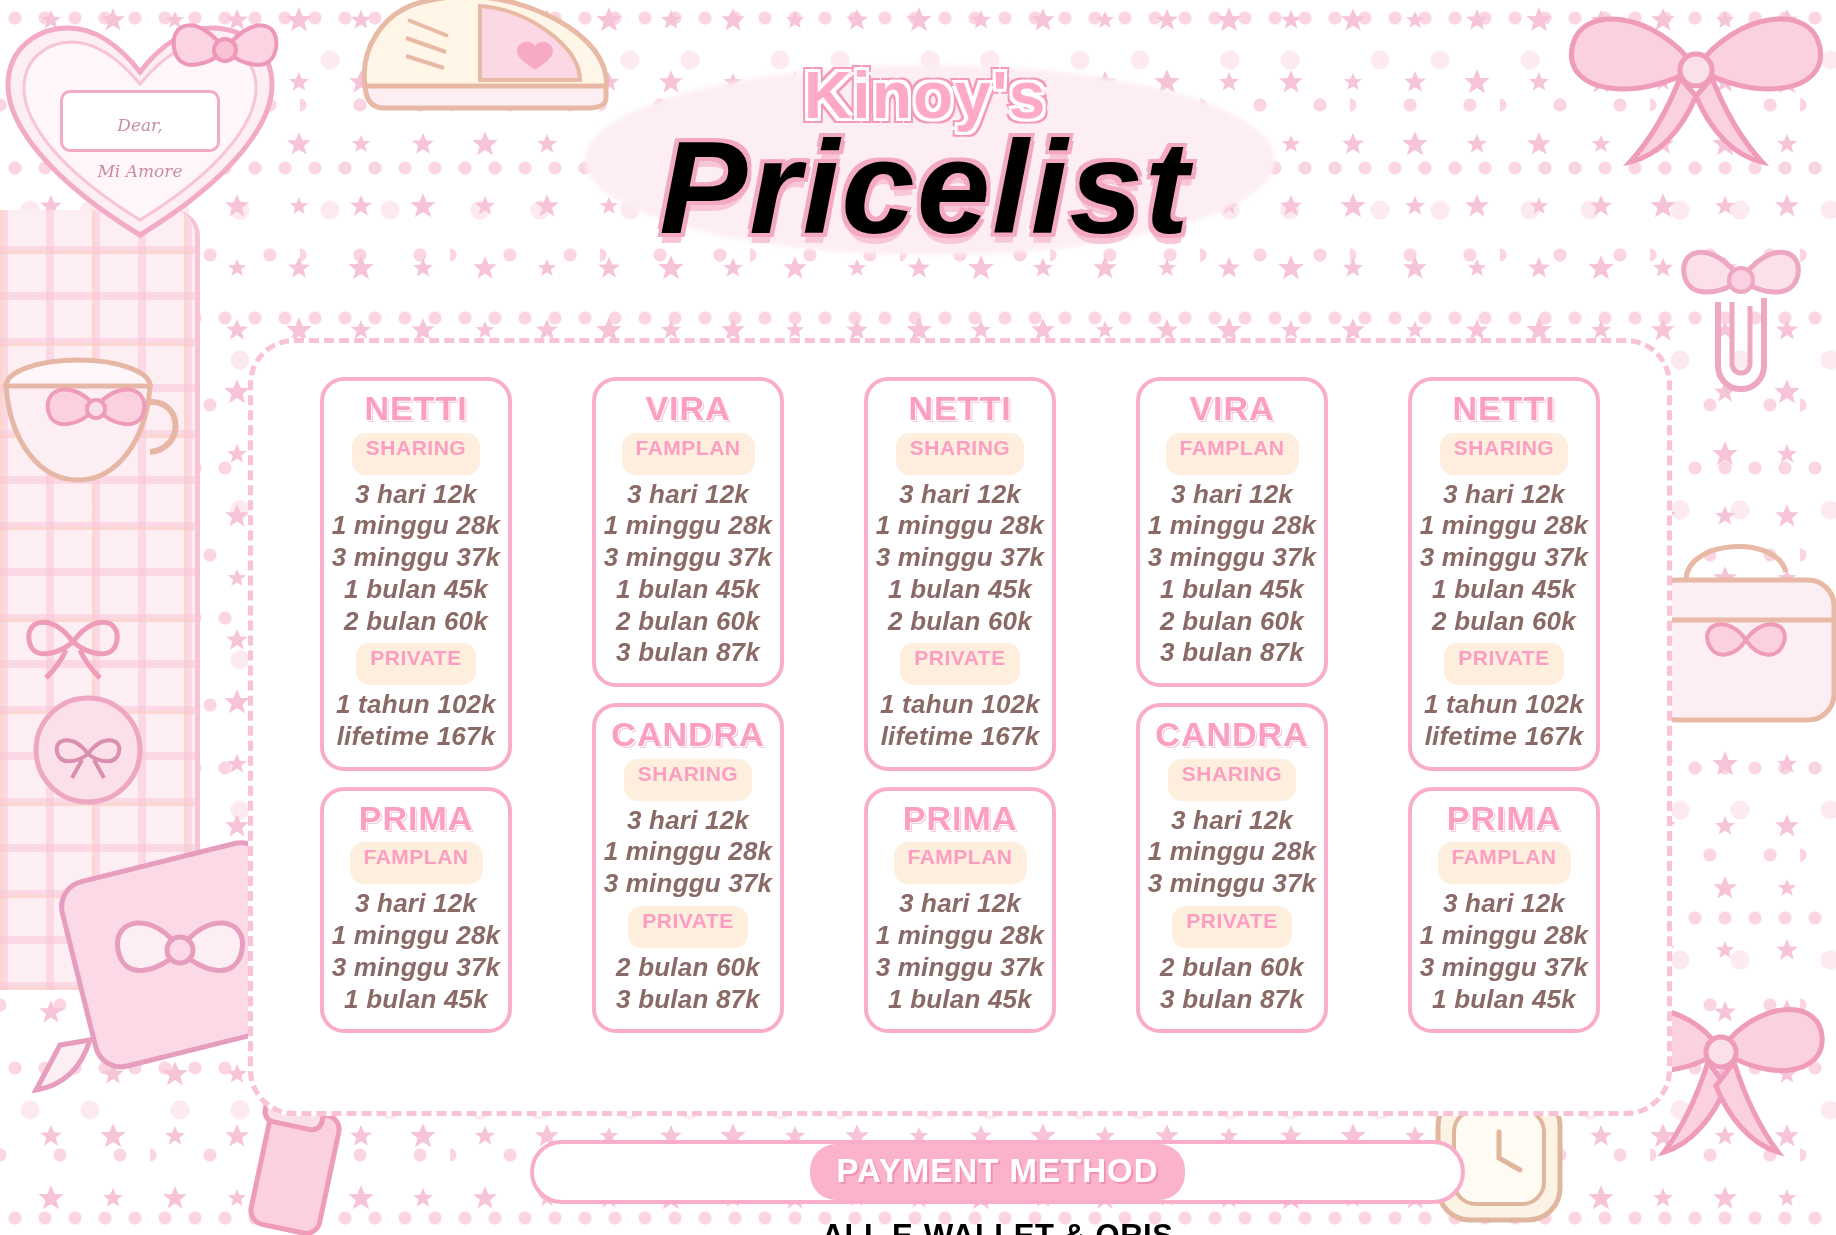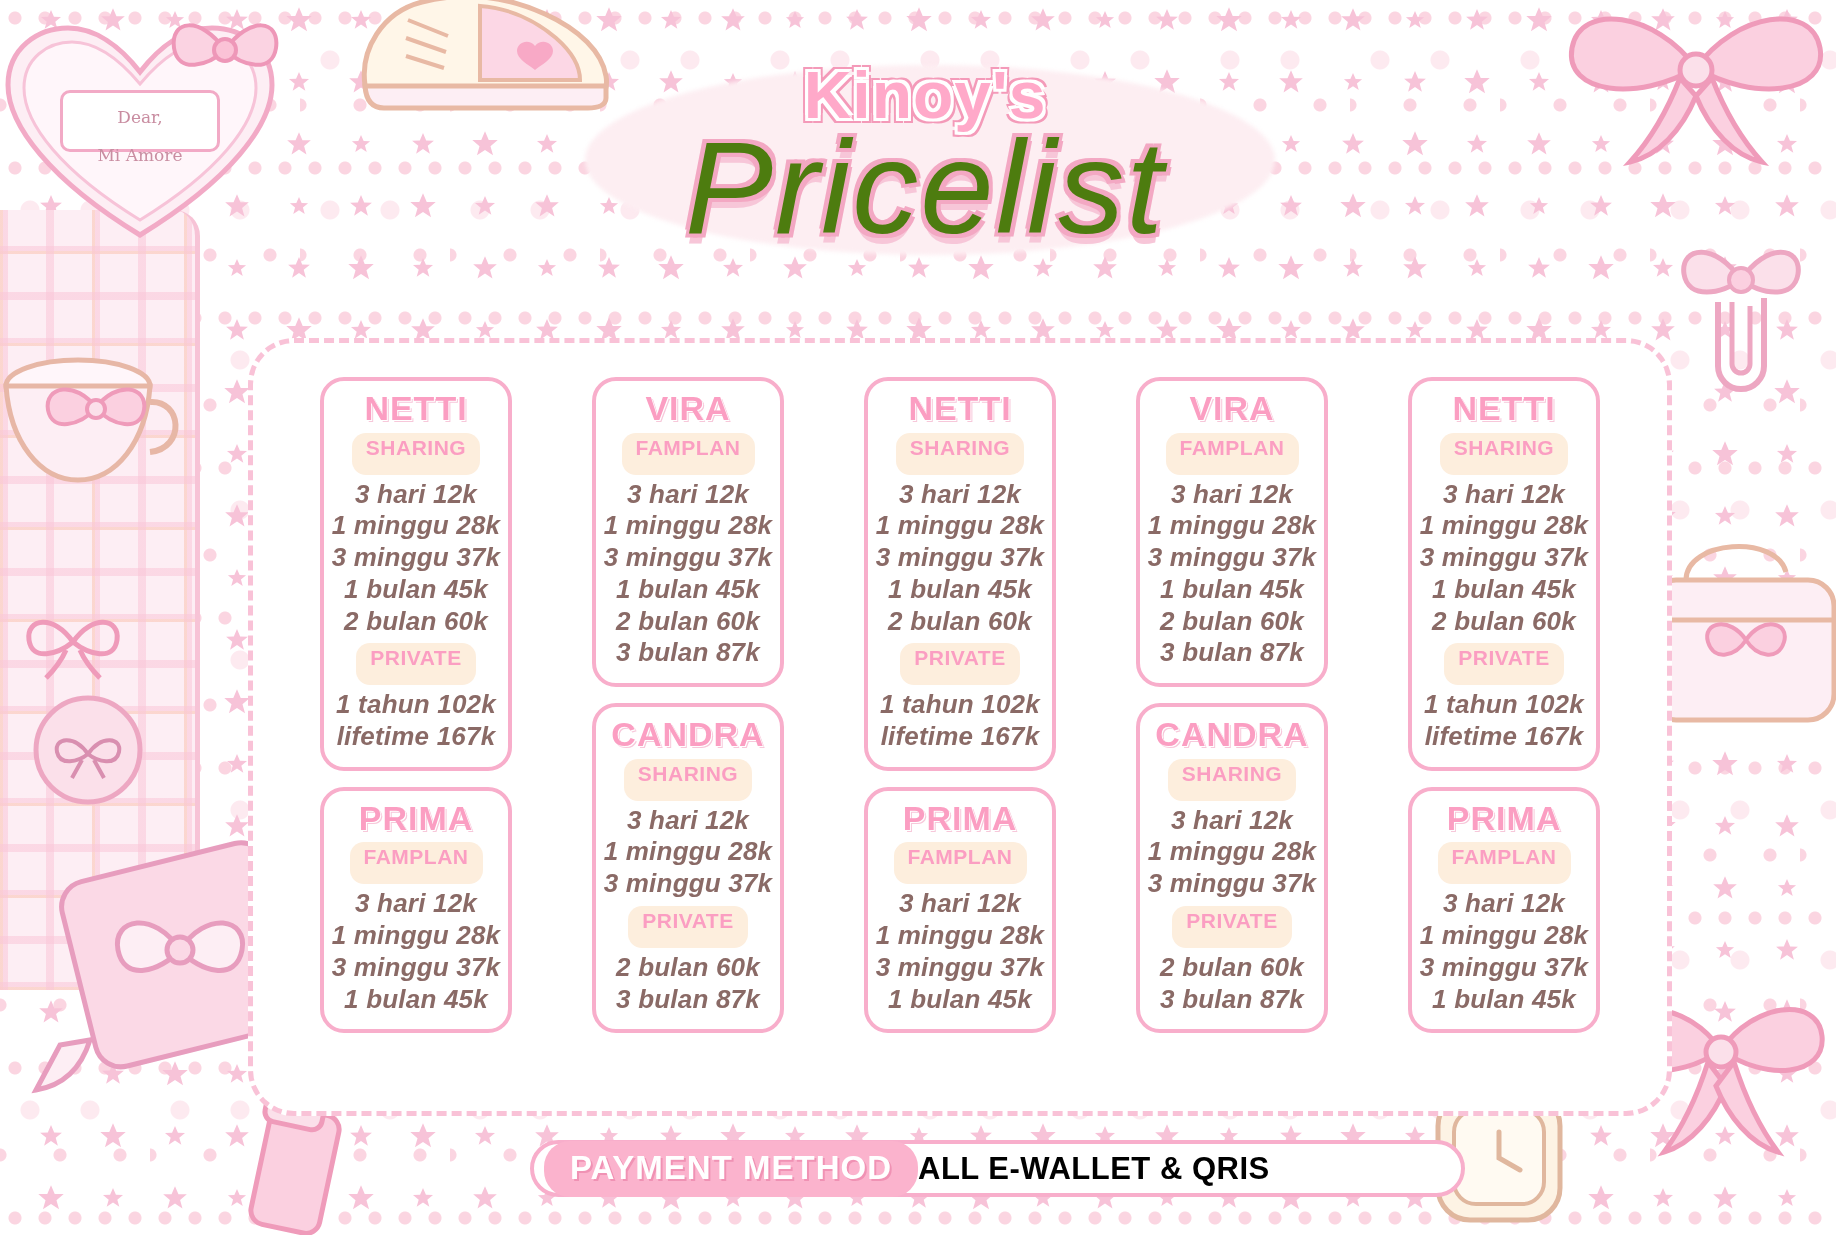--- a/index.html
+++ b/index.html
@@ -79,23 +79,23 @@
     padding-top: 42px;
     text-shadow:
       -3px -3px 0 #fff, 3px -3px 0 #fff, -3px 3px 0 #fff, 3px 3px 0 #fff,
       -5px -5px 0 #f49ab9, 5px -5px 0 #f49ab9, -5px 5px 0 #f49ab9, 5px 5px 0 #f49ab9;
   }
   #title-line2 {
     position: relative;
     margin-top: -6px;
     font-size: 132px;
     line-height: 1;
-    font-weight: normal;
+    font-weight: bold;
     font-style: italic;
-    color: #4d7c0f;
+    color: #000000;
     letter-spacing: 2px;
     text-shadow:
       -4px -4px 0 #f3a8c3, 4px -4px 0 #f3a8c3, -4px 4px 0 #f3a8c3, 4px 4px 0 #f3a8c3,
       0 10px 0 #f7c6d8;
   }
 
   
   #panel {
     position: absolute;
     left: 248px; top: 338px;
@@ -151,27 +151,29 @@
     color: #8a6a66;
     line-height: 1.22;
     letter-spacing: .2px;
     font-style: italic;
   }
 
   
   #payment-bar {
     position: absolute;
     left: 530px; top: 1140px;
-    width: 935px; height: 57px;
+    width: 935px; height: 64px;
     border: 4px solid #f8aecb;
     border-radius: 34px;
     background: #ffffff;
     display: flex;
     align-items: center;
+    gap: 18px;
     padding: 0 10px;
+    flex-direction: column;
   }
   #payment-pill {
     background: #fbb3cd;
     color: #ffffff;
     border-radius: 26px;
     padding: 8px 26px 10px 26px;
     font-size: 33px;
     font-weight: bold;
     letter-spacing: 1px;
     text-shadow: 2px 2px 0 #f092b4;
@@ -190,24 +192,25 @@
     left: 60px; top: 90px;
     width: 160px; height: 62px;
     border: 3px solid #f2aac6;
     border-radius: 10px;
     background: #fff;
   }
   .heart-label span {
     display: block;
     text-align: center;
     font-family: "DejaVu Serif", serif;
+    font-style: italic;
     font-size: 17px;
     color: #c98da1;
     line-height: 1.5;
-    padding-top: 12px;
+    padding-top: 20px;
   }
 </style>
 </head>
 <body>
 
 <div id="bg-pattern"></div>
 
 <svg id="bg-stars" width="1836" height="1235" viewBox="0 0 1836 1235">
   <defs>
     <g id="star5">

